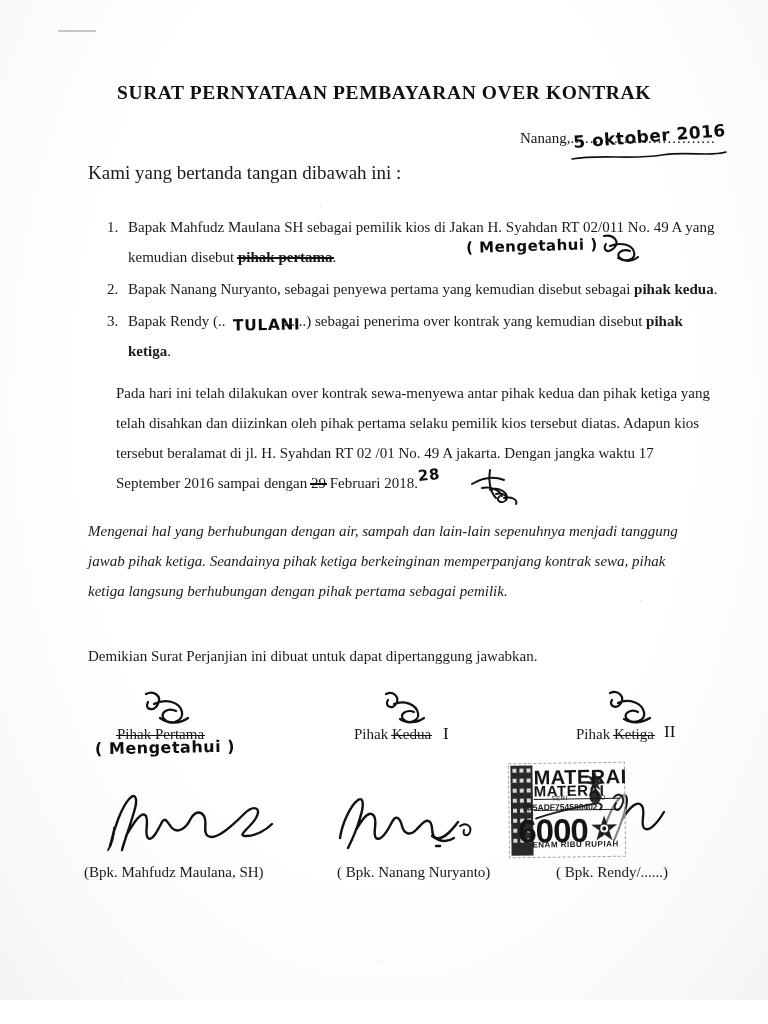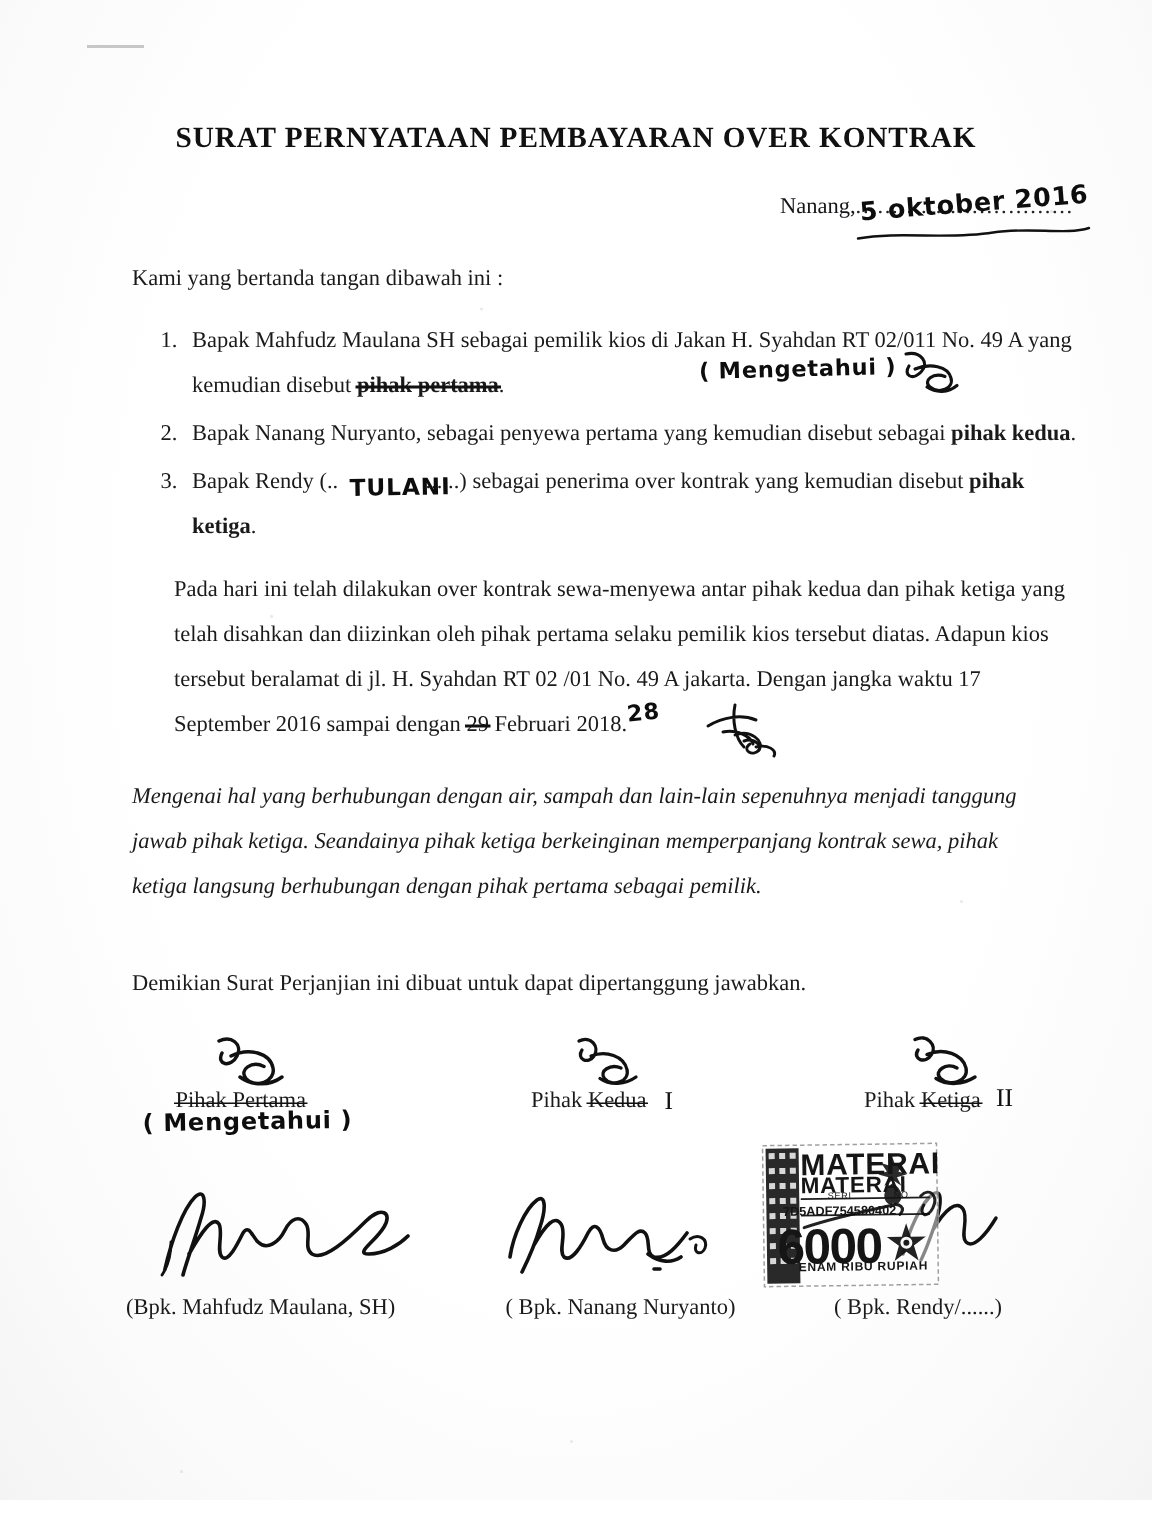--- a/index.html
+++ b/index.html
@@ -52,23 +52,23 @@
     top: 130px;
     left: 520px;
     font-size: 15px;
     color: #15151a;
     white-space: nowrap;
   }
   .dots { letter-spacing: 1.1px; color: #222; }
 
   .intro {
     position: absolute;
-    top: 178px;
+    top: 162px;
     left: 88px;
-    font-size: 15px;
+    font-size: 19px;
   }
 
   ol.parties {
     position: absolute;
     top: 212px;
     left: 88px;
     width: 600px;
     margin: 0;
     padding: 0 0 0 34px;
     font-size: 15px;

